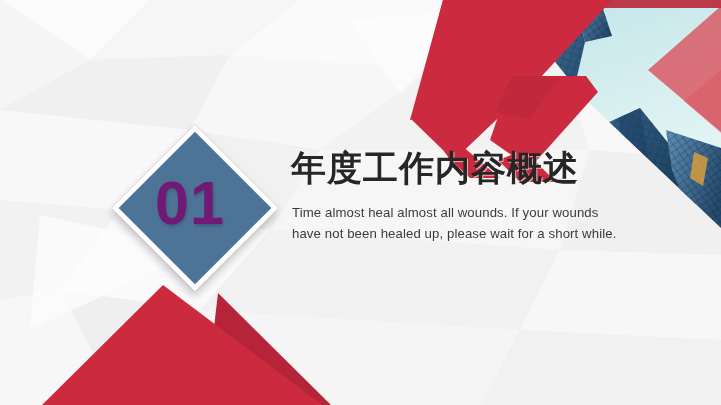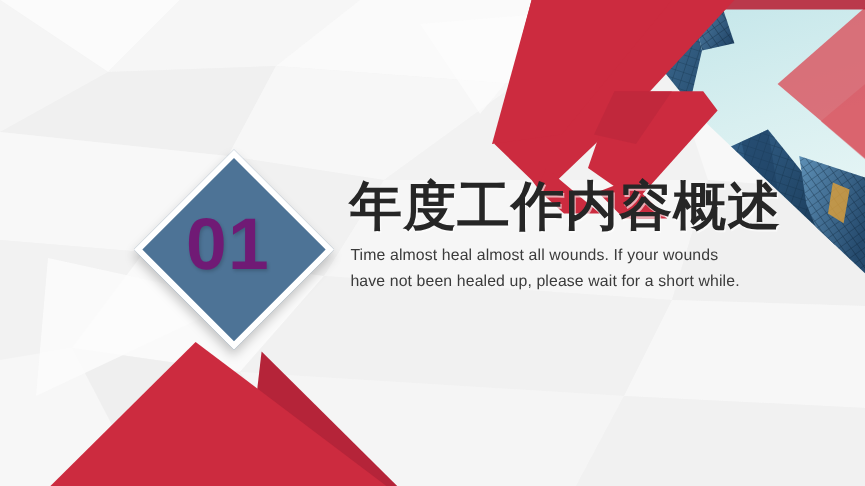--- a/index.html
+++ b/index.html
@@ -42,21 +42,21 @@
     font-weight:bold;
     letter-spacing:1px;
     line-height:1;
     text-shadow:1px 2px 3px rgba(0,0,0,0.18);
   }
 
   
   #title{
     position:absolute;
     left:291px;top:148px;
-    font-size:44px;
+    font-size:35px;
     font-weight:bold;
     color:#262626;
     letter-spacing:1px;
     line-height:1.15;
     white-space:nowrap;
     text-shadow:1px 1px 0 rgba(255,255,255,0.6);
   }
   #subtitle{
     position:absolute;
     left:292px;top:203px;

